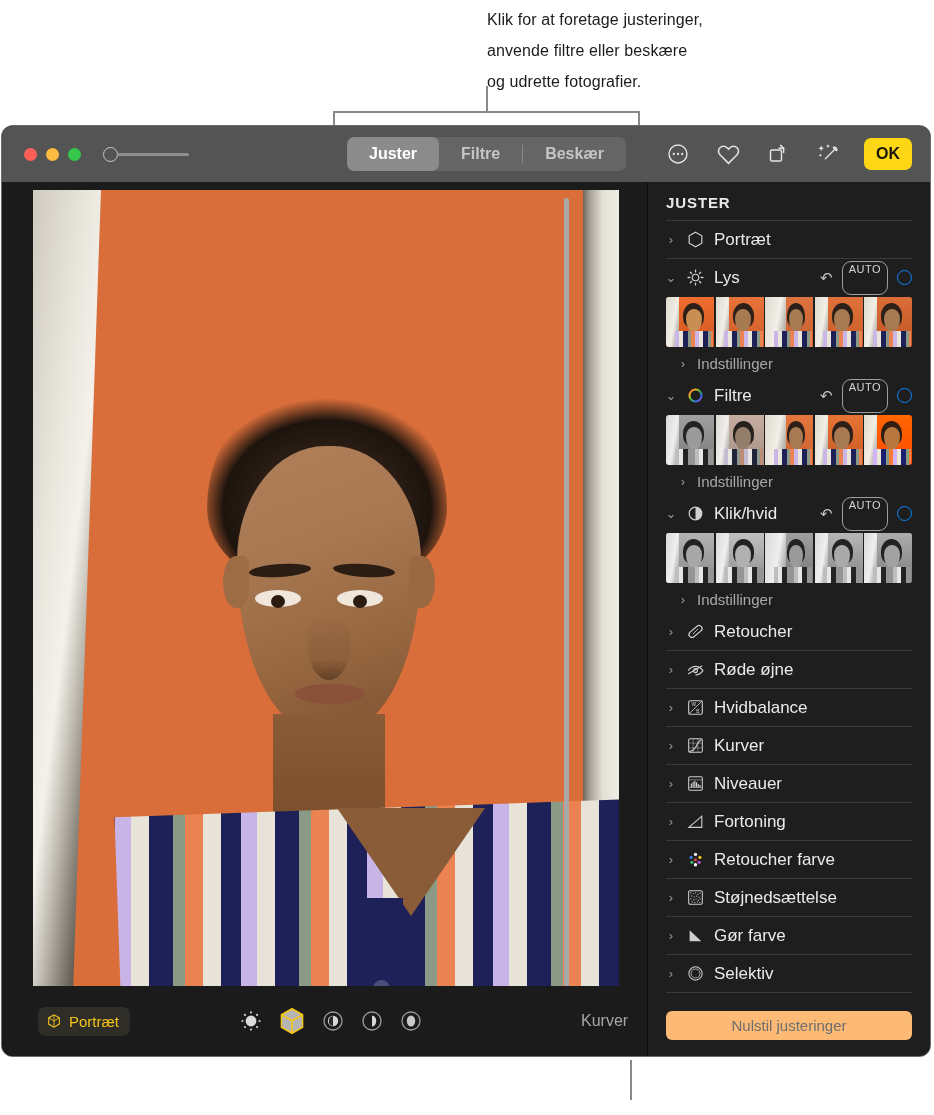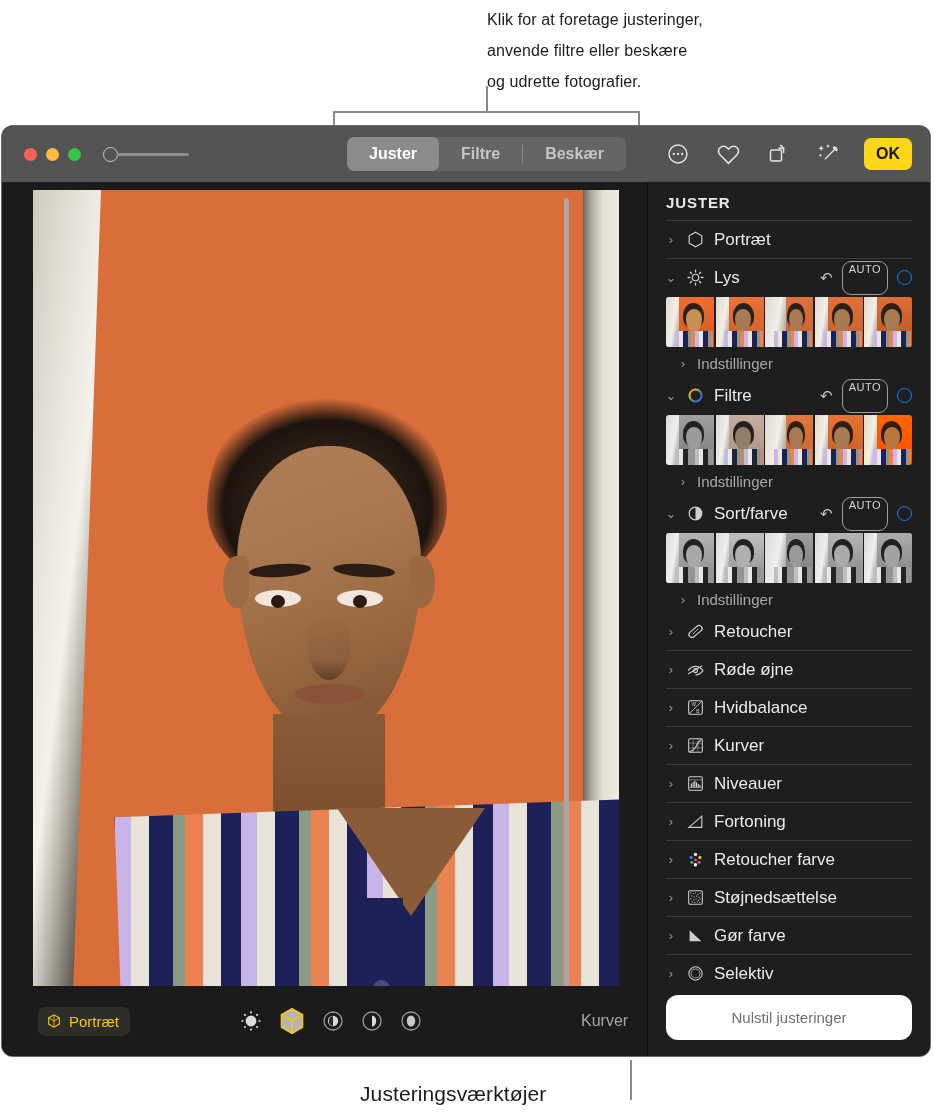--- a/index.html
+++ b/index.html
@@ -376,25 +376,25 @@
     display: flex; align-items: center; gap: 9px;
     height: 28px; padding-left: 12px;
   }
   .sub-label { color: #a8a8a8; font-size: 15px; }
 
   #panel-footer {
     padding: 12px 18px 16px 18px;
   }
   #reset-button {
     width: 100%;
-    background: #ffffff;
+    background: #fdba74;
     color: #6e6e6e;
     border: none;
-    border-radius: 12px;
-    height: 45px;
+    border-radius: 6px;
+    height: 29px;
     font-size: 15px;
     font-family: "Liberation Sans", sans-serif;
     cursor: default;
   }
 </style>
 </head>
 <body>
 
 <div id="root">
 
@@ -405,21 +405,20 @@
   <div class="rule" style="left:333px; top:112px; width:2px; height:18px;"></div>
   <div class="rule" style="left:333px; top:111px; width:307px; height:2px;"></div>
   <div class="rule" style="left:638px; top:112px; width:2px; height:18px;"></div>
   <div class="rule" style="left:486px; top:86px; width:2px; height:26px;"></div>
 
   <div class="rule" style="left:630px; top:642px; width:2px; height:395px;"></div>
   <div class="rule" style="left:630px; top:641px; width:16px; height:2px;"></div>
   <div class="rule" style="left:630px; top:1035px; width:16px; height:2px;"></div>
   <div class="rule" style="left:630px; top:1060px; width:2px; height:40px;"></div>
 
-  <div class="callout-text" id="callout-bottom">Justeringsværktøjer</div>
 
   <div id="window">
 
     <div id="toolbar">
 
       <div class="traffic">
         <div class="tl-dot tl-red"></div>
         <div class="tl-dot tl-yellow"></div>
         <div class="tl-dot tl-green"></div>
       </div>
@@ -712,21 +711,21 @@
           </div>
 
           <div class="adj-row">
             <span class="chev">⌄</span>
             <span class="adj-icon">
               <svg width="19" height="19" viewBox="0 0 24 24" fill="none" stroke="#cfcfcf" stroke-width="1.5">
                 <circle cx="12" cy="12" r="8"></circle>
                 <path d="M12 4a8 8 0 0 1 0 16z" fill="#cfcfcf" stroke="none"></path>
               </svg>
             </span>
-            <span class="adj-label">Sort/farve</span>
+            <span class="adj-label">Klik/hvid</span>
             <span class="adj-ctrls">
               <span class="revert">↶</span>
               <span class="auto-pill">AUTO</span>
               <span class="blue-circle"></span>
             </span>
           </div>
           <div class="thumb-strip" style="filter:grayscale(1)">
             <div class="th" style="background:#9c9c9c">
                 <div class="edge"></div>
                 <div class="wall" style="background:linear-gradient(180deg,#b3b3b3,#8a8a8a)"></div>

